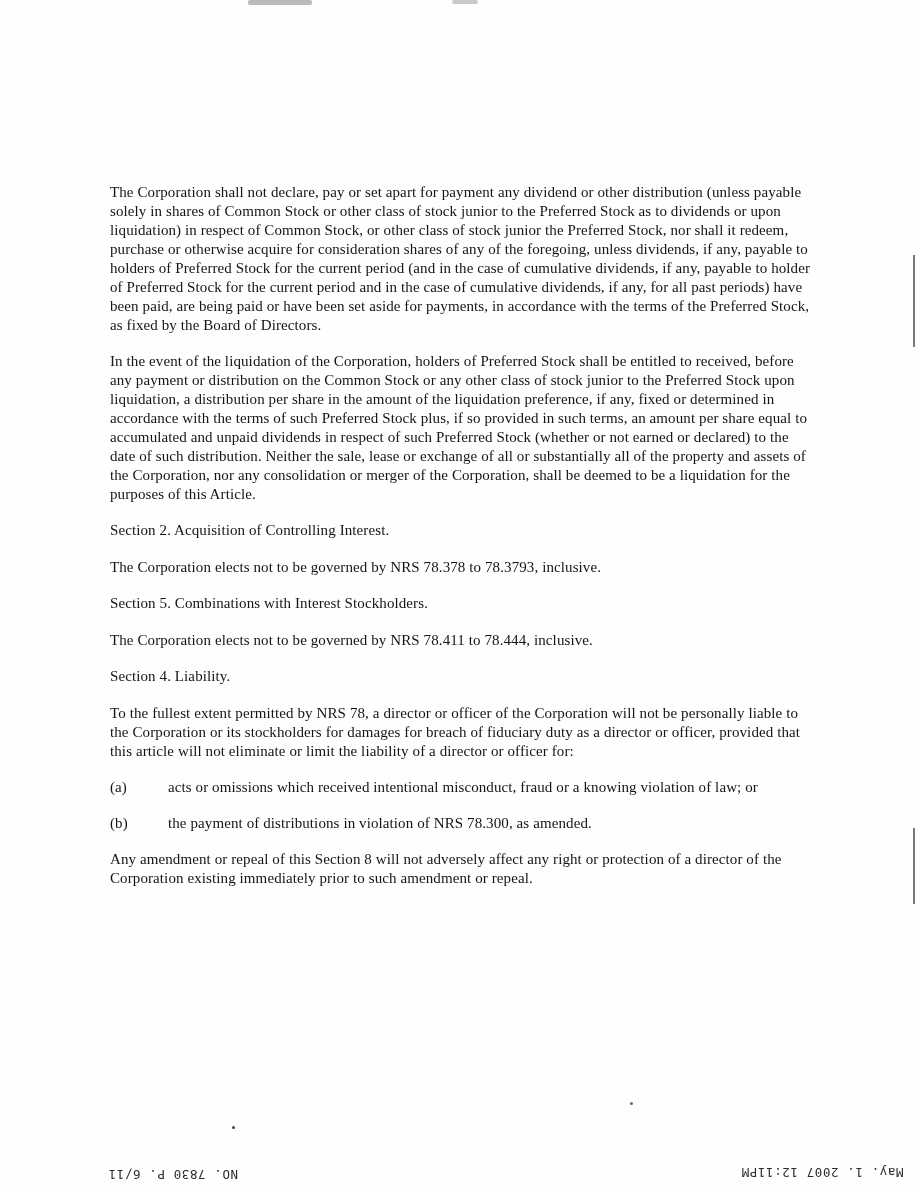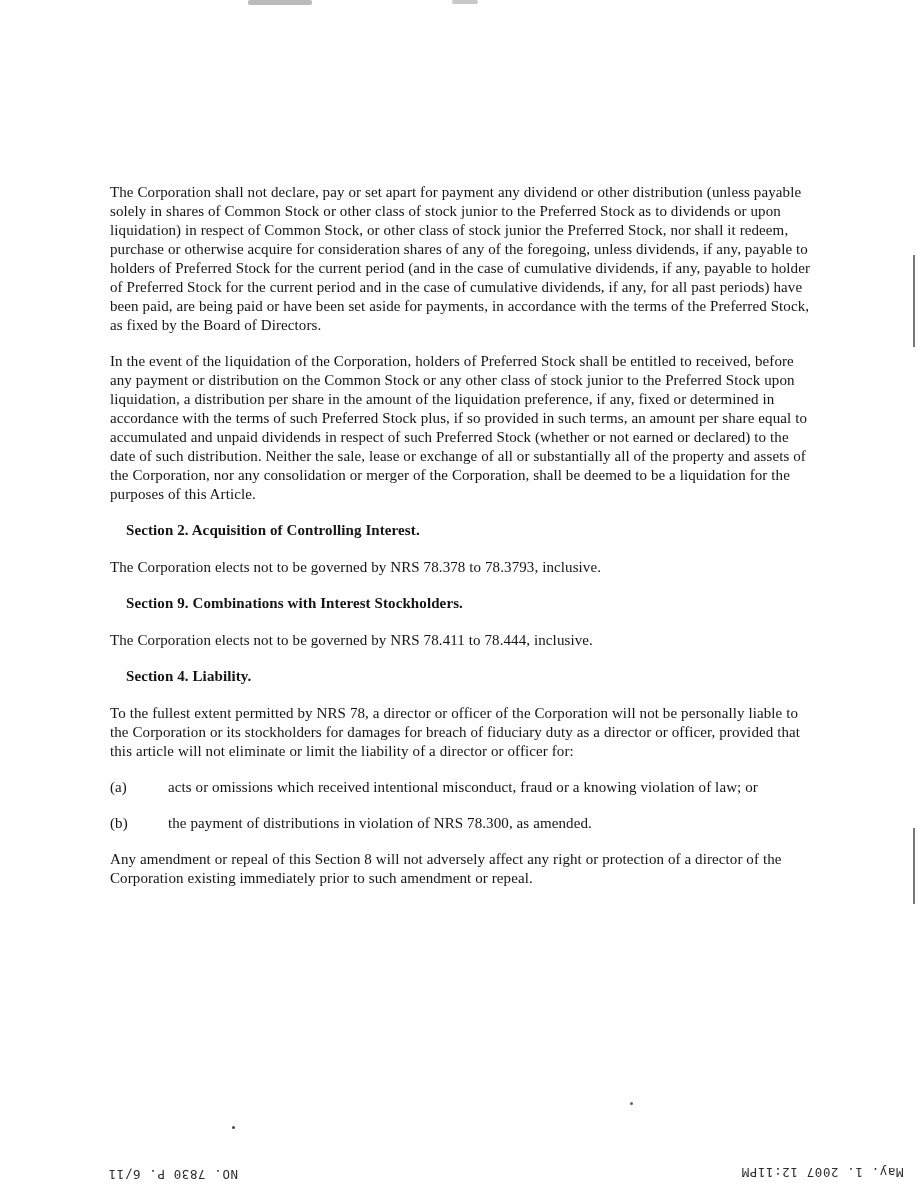--- a/index.html
+++ b/index.html
@@ -20,24 +20,23 @@
     position: absolute;
     left: 110px;
     top: 183px;
     width: 706px;
     font-size: 15px;
     line-height: 19px;
     letter-spacing: 0.1px;
   }
   .para { margin-bottom: 17px; }
   .heading {
-    font-weight: bold;
+    font-weight: normal;
     margin-top: 5px;
     margin-bottom: 18px;
-    margin-left: 16px;
   }
   .list-item {
     position: relative;
     padding-left: 58px;
     margin-bottom: 17px;
     margin-top: 3px;
   }
   .list-label { position: absolute; left: 0; top: 0; }
   .fax-footer {
     position: absolute;
@@ -73,21 +72,21 @@
   <div class="content">
 
     <p class="para">The Corporation shall not declare, pay or set apart for payment any dividend or other distribution (unless payable solely in shares of Common Stock or other class of stock junior to the Preferred Stock as to dividends or upon liquidation) in respect of Common Stock, or other class of stock junior the Preferred Stock, nor shall it redeem, purchase or otherwise acquire for consideration shares of any of the foregoing, unless dividends, if any, payable to holders of Preferred Stock for the current period (and in the case of cumulative dividends, if any, payable to holder of Preferred Stock for the current period and in the case of cumulative dividends, if any, for all past periods) have been paid, are being paid or have been set aside for payments, in accordance with the terms of the Preferred Stock, as fixed by the Board of Directors.</p>
 
     <p class="para">In the event of the liquidation of the Corporation, holders of Preferred Stock shall be entitled to received, before any payment or distribution on the Common Stock or any other class of stock junior to the Preferred Stock upon liquidation, a distribution per share in the amount of the liquidation preference, if any, fixed or determined in accordance with the terms of such Preferred Stock plus, if so provided in such terms, an amount per share equal to accumulated and unpaid dividends in respect of such Preferred Stock (whether or not earned or declared) to the date of such distribution.  Neither the sale, lease or exchange of all or substantially all of the property and assets of the Corporation, nor any consolidation or merger of the Corporation, shall be deemed to be a liquidation for the purposes of this Article.</p>
 
     <p class="heading">Section 2.  Acquisition of Controlling Interest.</p>
 
     <p class="para">The Corporation elects not to be governed by NRS 78.378 to 78.3793, inclusive.</p>
 
-    <p class="heading">Section 9.  Combinations with Interest Stockholders.</p>
+    <p class="heading">Section 5.  Combinations with Interest Stockholders.</p>
 
     <p class="para">The Corporation elects not to be governed by NRS 78.411 to 78.444, inclusive.</p>
 
     <p class="heading">Section 4.  Liability.</p>
 
     <p class="para">To the fullest extent permitted by NRS 78, a director or officer of the Corporation will not be personally liable to the Corporation or its stockholders for damages for breach of fiduciary duty as a director or officer, provided that this article will not eliminate or limit the liability of a director or officer for:</p>
 
     <div class="list-item">
       <span class="list-label">(a)</span>
       <span class="list-text">acts or omissions which received intentional misconduct, fraud or a knowing violation of law; or</span>

